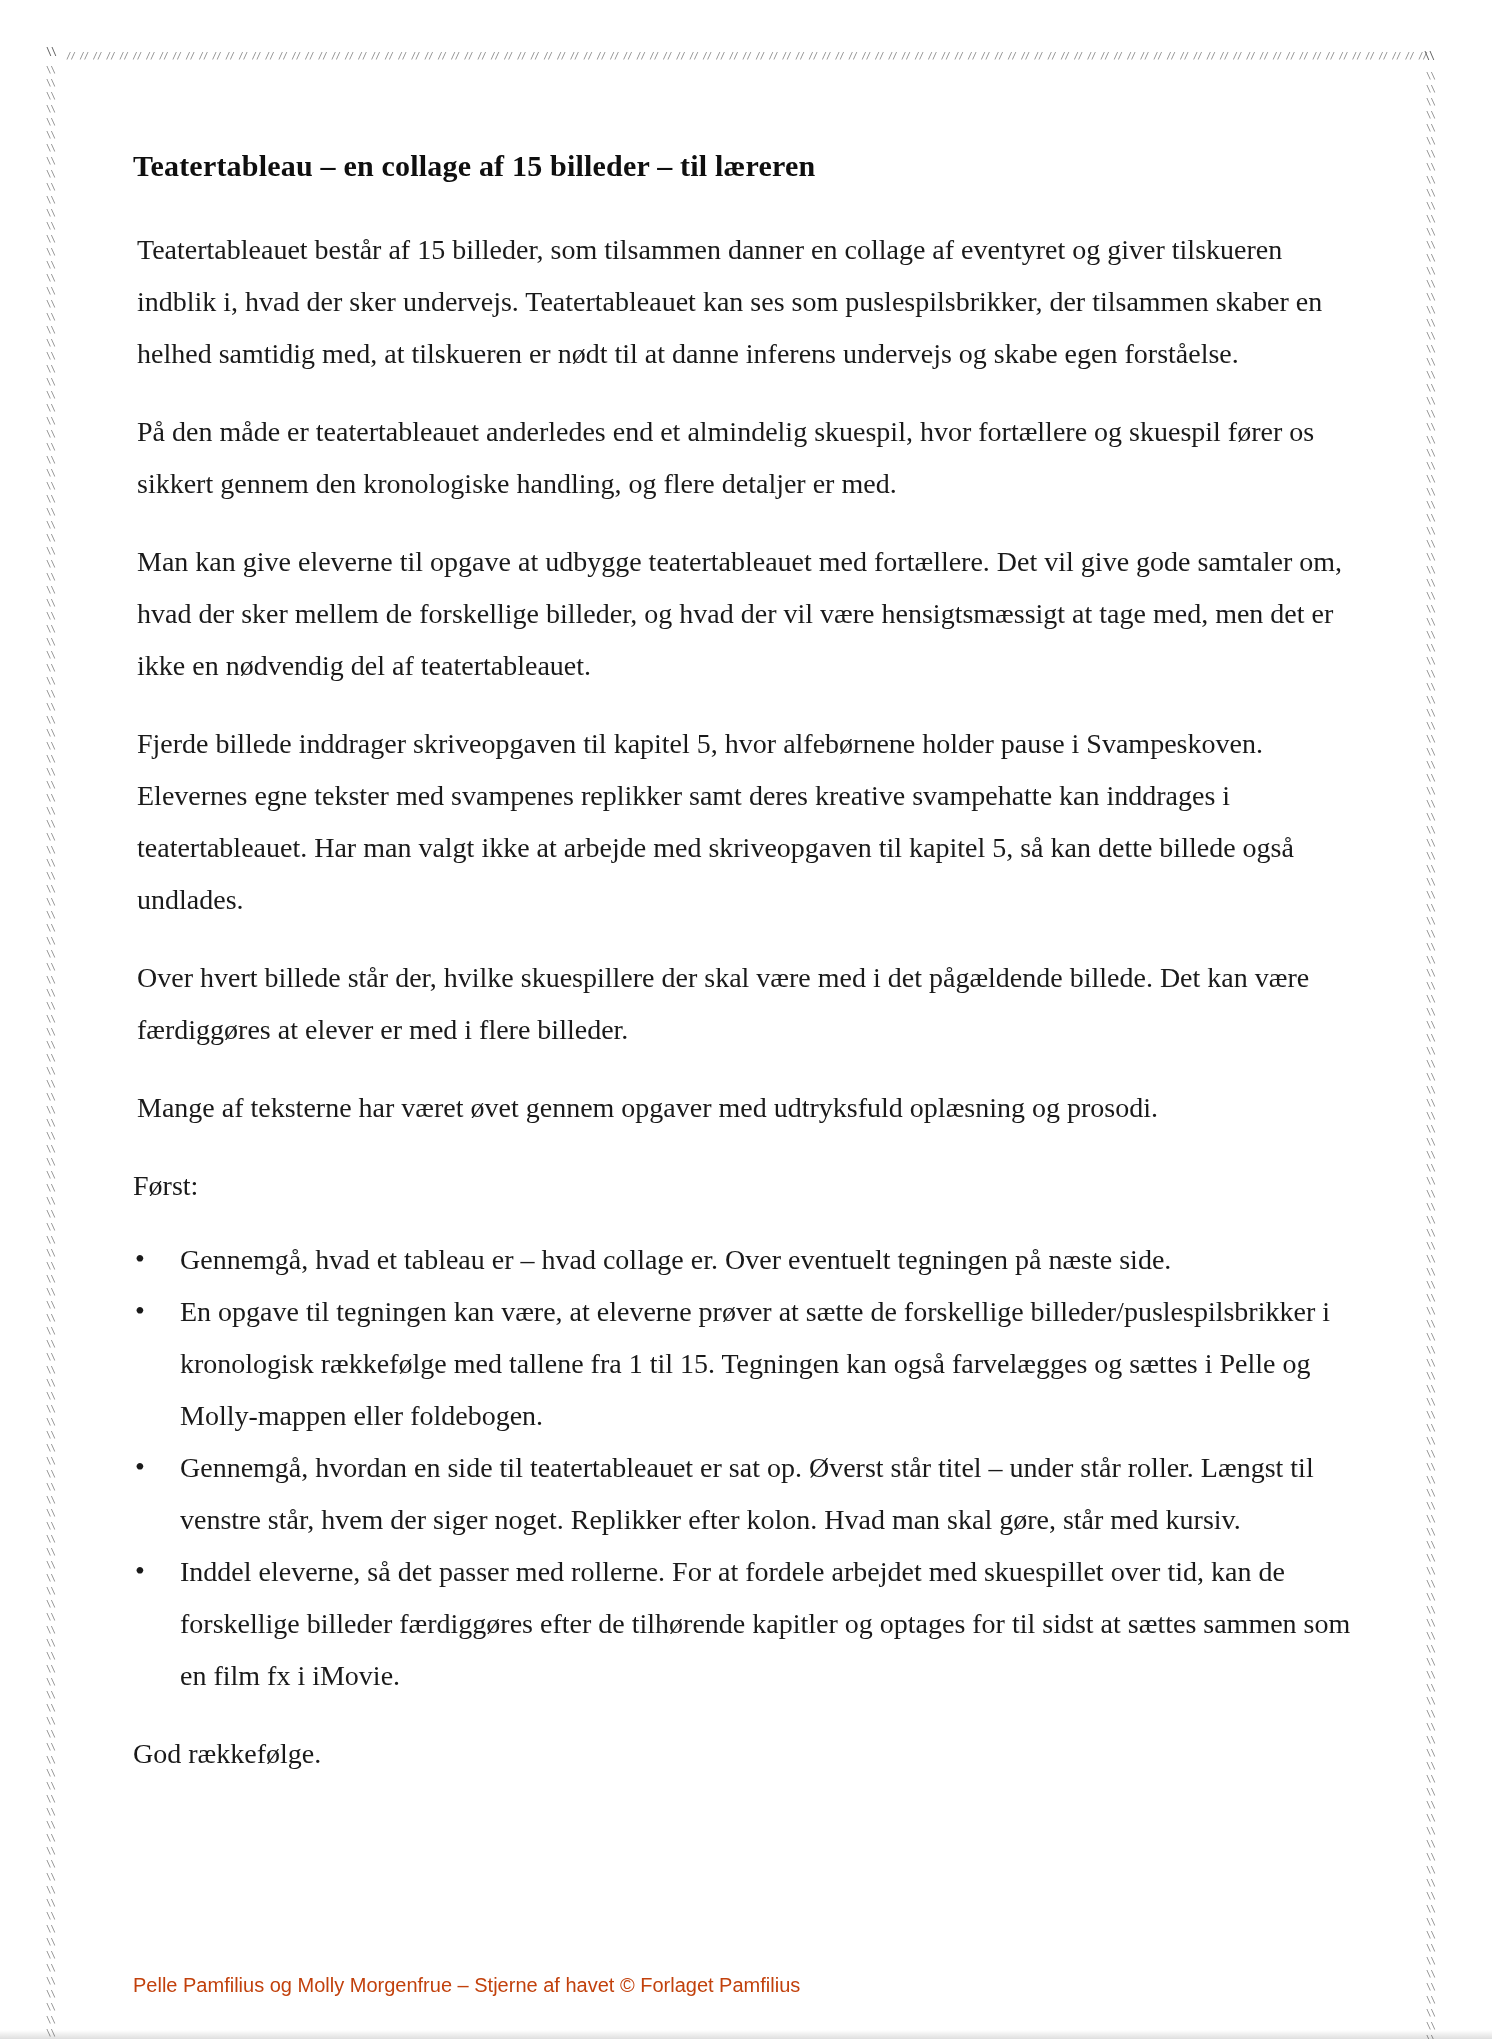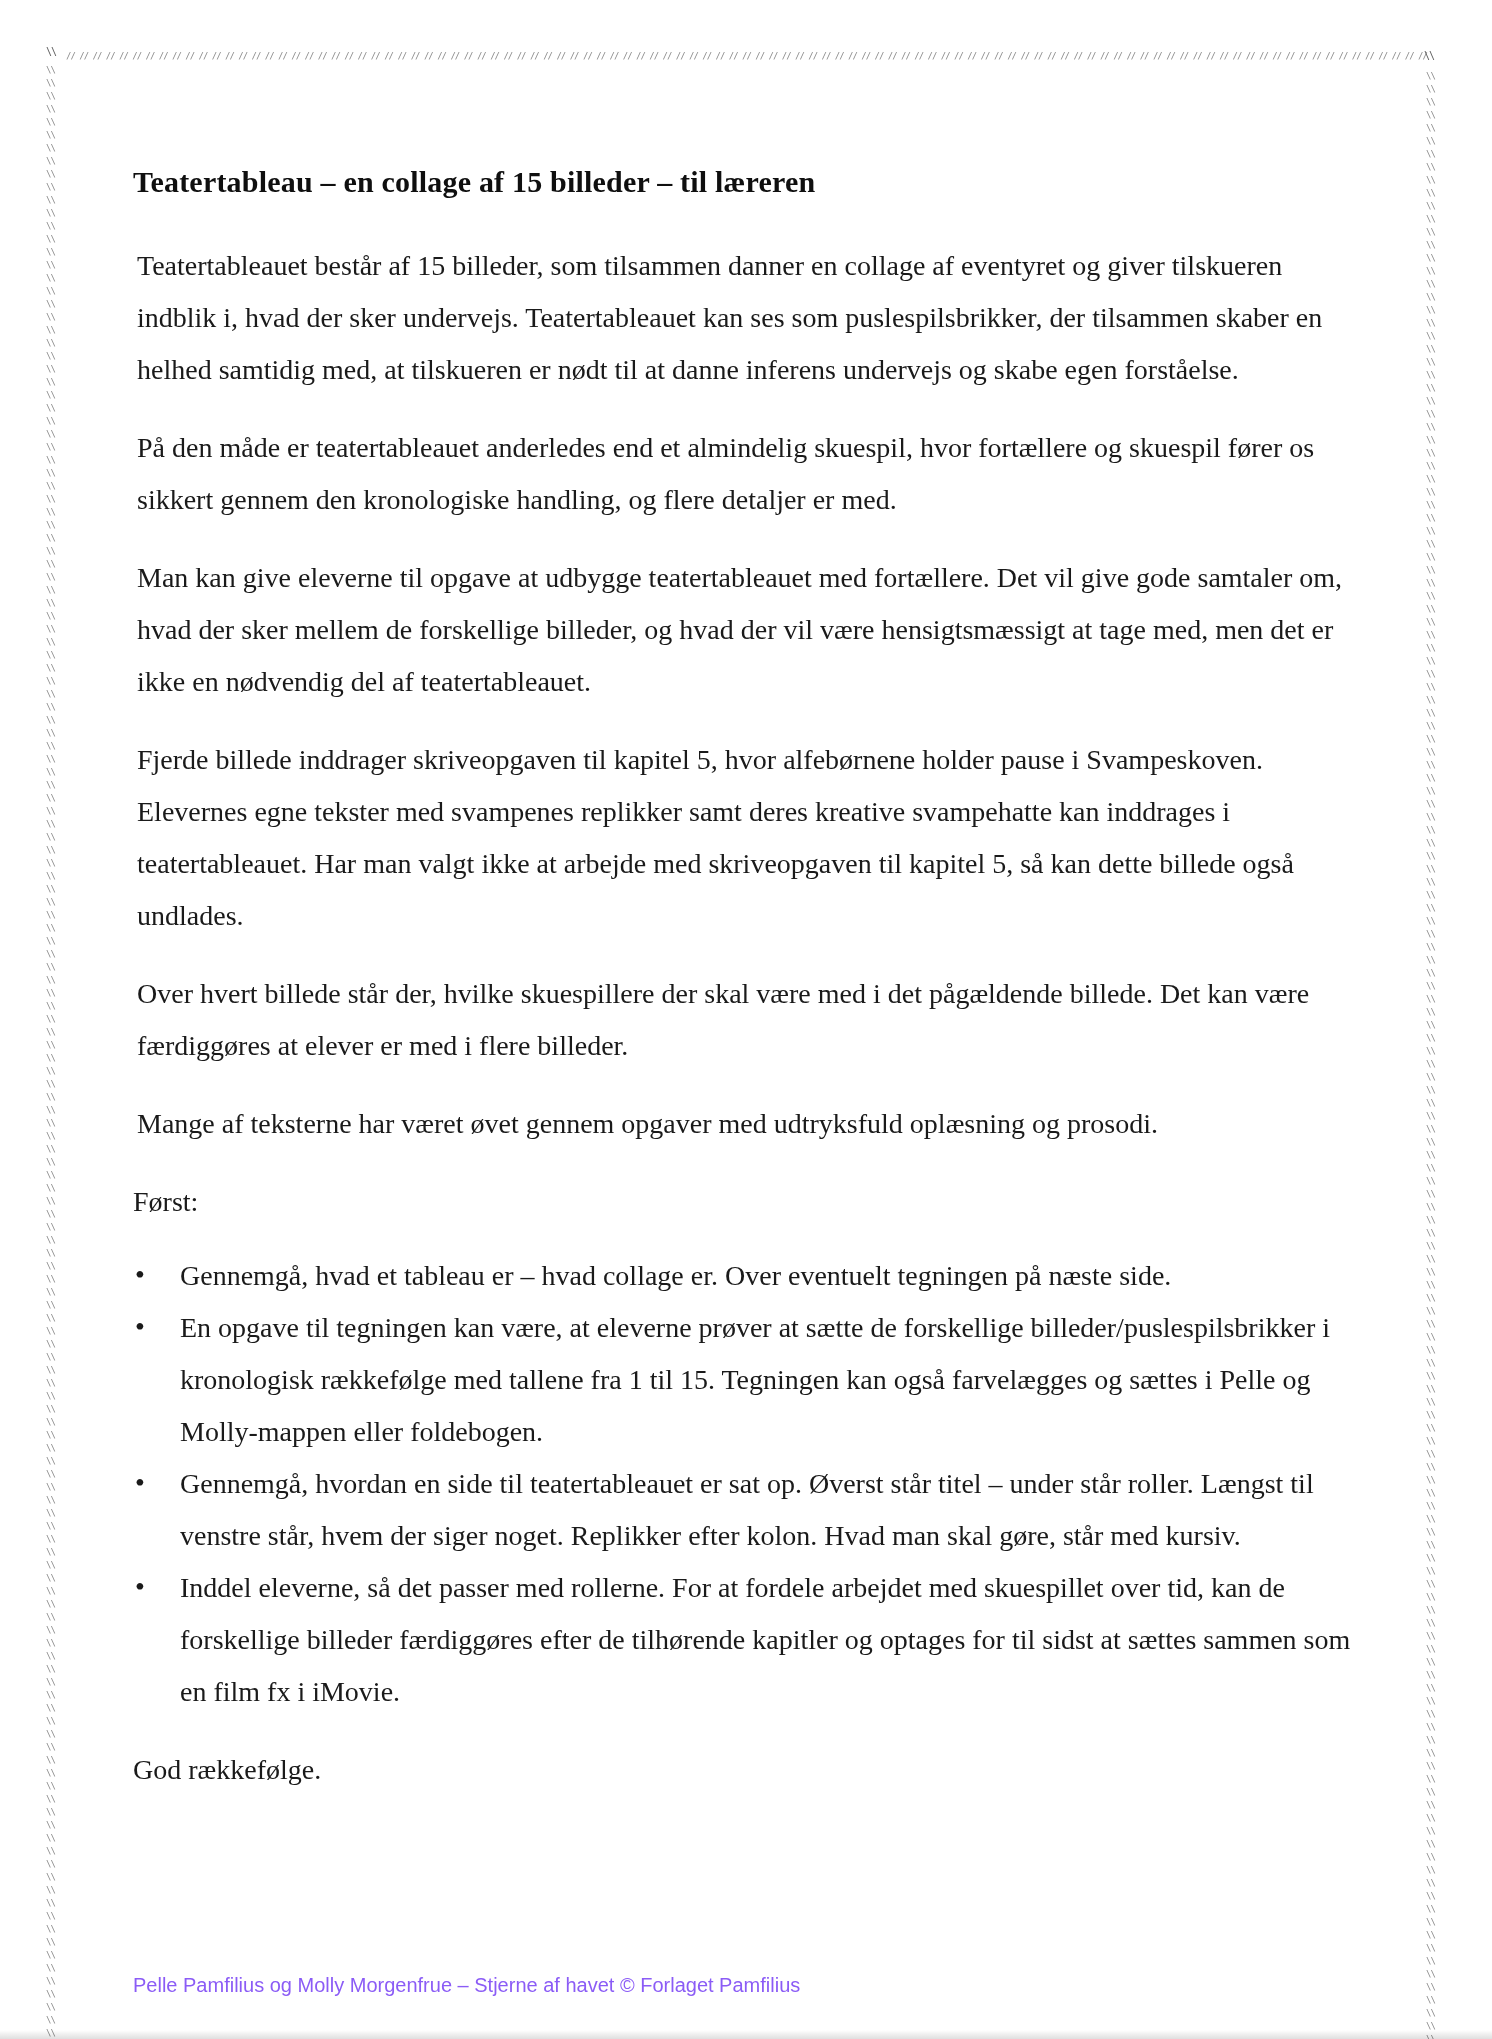--- a/index.html
+++ b/index.html
@@ -33,39 +33,39 @@
     line-height:13px;overflow:hidden;white-space:normal;
   }
   .corner{
     position:absolute;color:#5d5d5d;
     font-family:"DejaVu Sans Mono",monospace;
     font-size:10px;letter-spacing:-1px;user-select:none;
   }
   .corner.tl{left:46px;top:46px;}
   .corner.tr{left:1424px;top:50px;}
 
-  .content{position:absolute;left:133px;top:160px;width:1237px;}
+  .content{position:absolute;left:133px;top:144px;width:1237px;}
   h1.doc-title{
     font-size:30px;line-height:44px;margin:0 0 36px;
     font-weight:bold;color:#0f0f0f;letter-spacing:0.2px;
   }
   p.body-par{font-size:28px;line-height:52px;margin:0 4px 26px;}
   p.section-label{font-size:28px;line-height:52px;margin:0 0 22px;}
   ul.doc-list{list-style:none;margin:0 0 26px;padding:0;}
   ul.doc-list li{
     position:relative;padding-left:47px;
     font-size:28px;line-height:52px;
   }
   ul.doc-list .bullet{position:absolute;left:2px;top:-1px;}
   p.closing{font-size:28px;line-height:52px;margin:0;}
 
   .footer{
     position:absolute;left:133px;top:1972px;
     font-family:"Liberation Sans","DejaVu Sans",sans-serif;
-    font-size:20px;line-height:26px;color:#8b5cf6;
+    font-size:20px;line-height:26px;color:#c2410c;
   }
   .page-bottom-shadow{
     position:absolute;left:0;right:0;bottom:0;height:9px;
     background:linear-gradient(to bottom,rgba(0,0,0,0),rgba(0,0,0,0.13));
   }
 </style>
 </head>
 <body>
 
 <div class="page">

